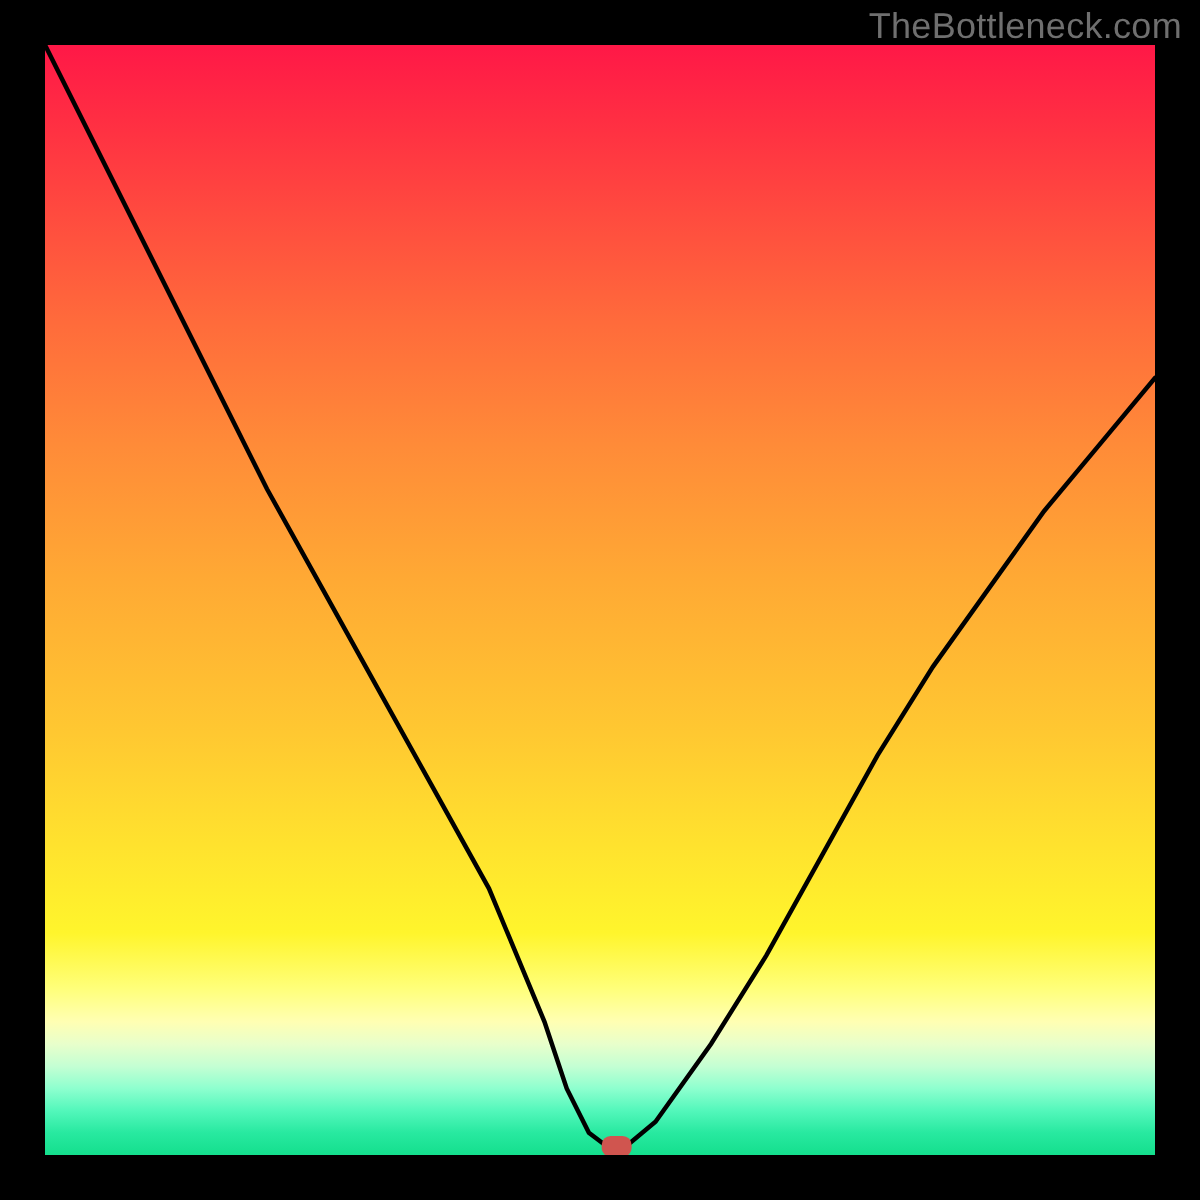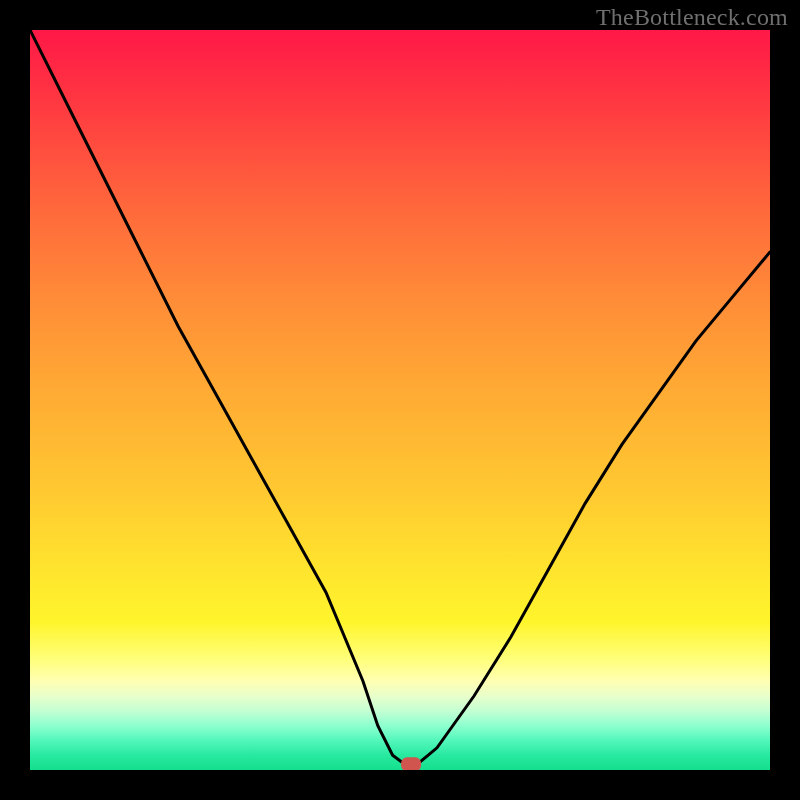--- a/index.html
+++ b/index.html
@@ -11,21 +11,20 @@
     overflow: hidden;
     font-family: Arial, Helvetica, sans-serif;
   }
   .frame {
     position: absolute;
     left: 0;
     top: 0;
     width: 800px;
     height: 800px;
     background: #000;
-    font-family: Liberation Serif, serif;
   }
   .plot {
     position: absolute;
     left: 30px;
     top: 30px;
     width: 740px;
     height: 740px;
     background: linear-gradient(
       to bottom,
       #ff1847 0%,

